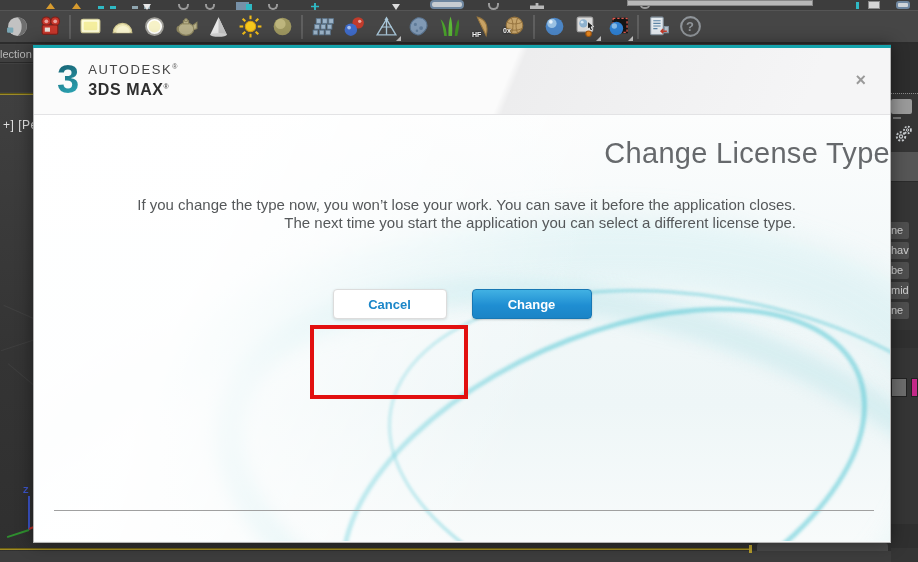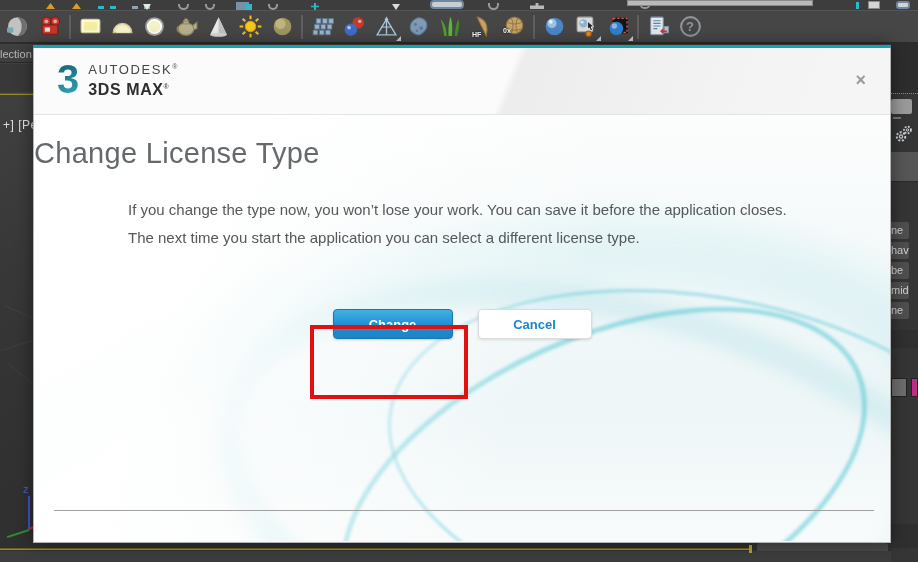--- a/index.html
+++ b/index.html
@@ -68,24 +68,24 @@
 
   .dlg-body{position:absolute;left:0;top:70px;width:856px;height:426px;overflow:hidden;
     background:linear-gradient(180deg,#fcfdfd 0%,#f2f8f9 40%,#eef6f7 68%,#f8fbfb 100%);}
   .sw{position:absolute;border-radius:50%;pointer-events:none;}
   .sw1{width:1100px;height:600px;left:-130px;top:120px;border:70px solid rgba(140,215,224,0.16);transform:rotate(-14deg);filter:blur(14px);}
   .sw2{width:820px;height:420px;left:170px;top:180px;border:30px solid rgba(120,205,216,0.20);transform:rotate(14deg);filter:blur(8px);}
   .sw3{width:560px;height:300px;left:290px;top:220px;border:5px solid rgba(70,195,210,0.50);transform:rotate(-24deg);filter:blur(1.5px);}
   .sw4{width:640px;height:340px;left:350px;top:180px;border:4px solid rgba(90,200,214,0.38);transform:rotate(10deg);filter:blur(1px);}
   .sheen{position:absolute;left:0;top:0;right:0;bottom:0;background:linear-gradient(112deg,rgba(255,255,255,0.95) 22%,rgba(255,255,255,0) 60%);pointer-events:none;}
 
-  .dlg-content{position:relative;text-align:left;}
+  .dlg-content{position:relative;text-align:right;}
   .dlg-title{margin-top:22px;font-size:29px;font-weight:400;color:#66696c;letter-spacing:0.3px;}
   .dlg-question{margin-top:29px;font-size:15px;color:#55585a;}
-  .dlg-para{margin:26px auto 0;width:668px;font-size:15px;line-height:28px;color:#55585a;}
+  .dlg-para{margin:26px auto 0;width:668px;font-size:15px;line-height:18px;color:#55585a;}
   .btn-row{margin-top:57px;display:flex;justify-content:center;gap:25px;}
   .btn{height:30px;border-radius:4px;font-size:13px;font-weight:bold;cursor:pointer;display:flex;align-items:center;justify-content:center;}
   .btn-change{width:120px;color:#fff;border:1px solid #1878b4;
     background:linear-gradient(#41b1e3,#1f8ed2 55%,#1b84c6);box-shadow:0 1px 2px rgba(0,0,0,0.18);}
   .btn-cancel{width:114px;background:#fff;border:1px solid #dcdcdc;box-shadow:0 1px 3px rgba(0,0,0,0.12);}
   .dlg-divider{position:absolute;left:20px;bottom:30px;width:820px;height:1px;background:#a0a0a0;}
 
   
   .annotation{position:absolute;left:310px;top:325px;width:158px;height:74px;border:4px solid #e21010;z-index:20;pointer-events:none;}
 </style>
@@ -359,22 +359,22 @@
       <div class="sw sw1"></div>
       <div class="sw sw2"></div>
       <div class="sw sw3"></div>
       <div class="sw sw4"></div>
       <div class="sheen"></div>
 
       <div class="dlg-content">
         <div class="dlg-title">Change License Type</div>
         <div class="dlg-para">If you change the type now, you won’t lose your work. You can save it before the application closes. The next time you start the application you can select a different license type.</div>
         <div class="btn-row">
+          <div class="btn btn-cancel" id="btn-cancel" style="color: rgb(27, 134, 200);">Cancel</div>
           <div class="btn btn-change">Change</div>
-          <div class="btn btn-cancel" id="btn-cancel" style="color: rgb(27, 134, 200);">Cancel</div>
         </div>
       </div>
 
       <div class="dlg-divider"></div>
     </div>
   </div>
 
   <div class="annotation" style="border-color: rgb(226, 16, 16);"></div>
 
 </div>

